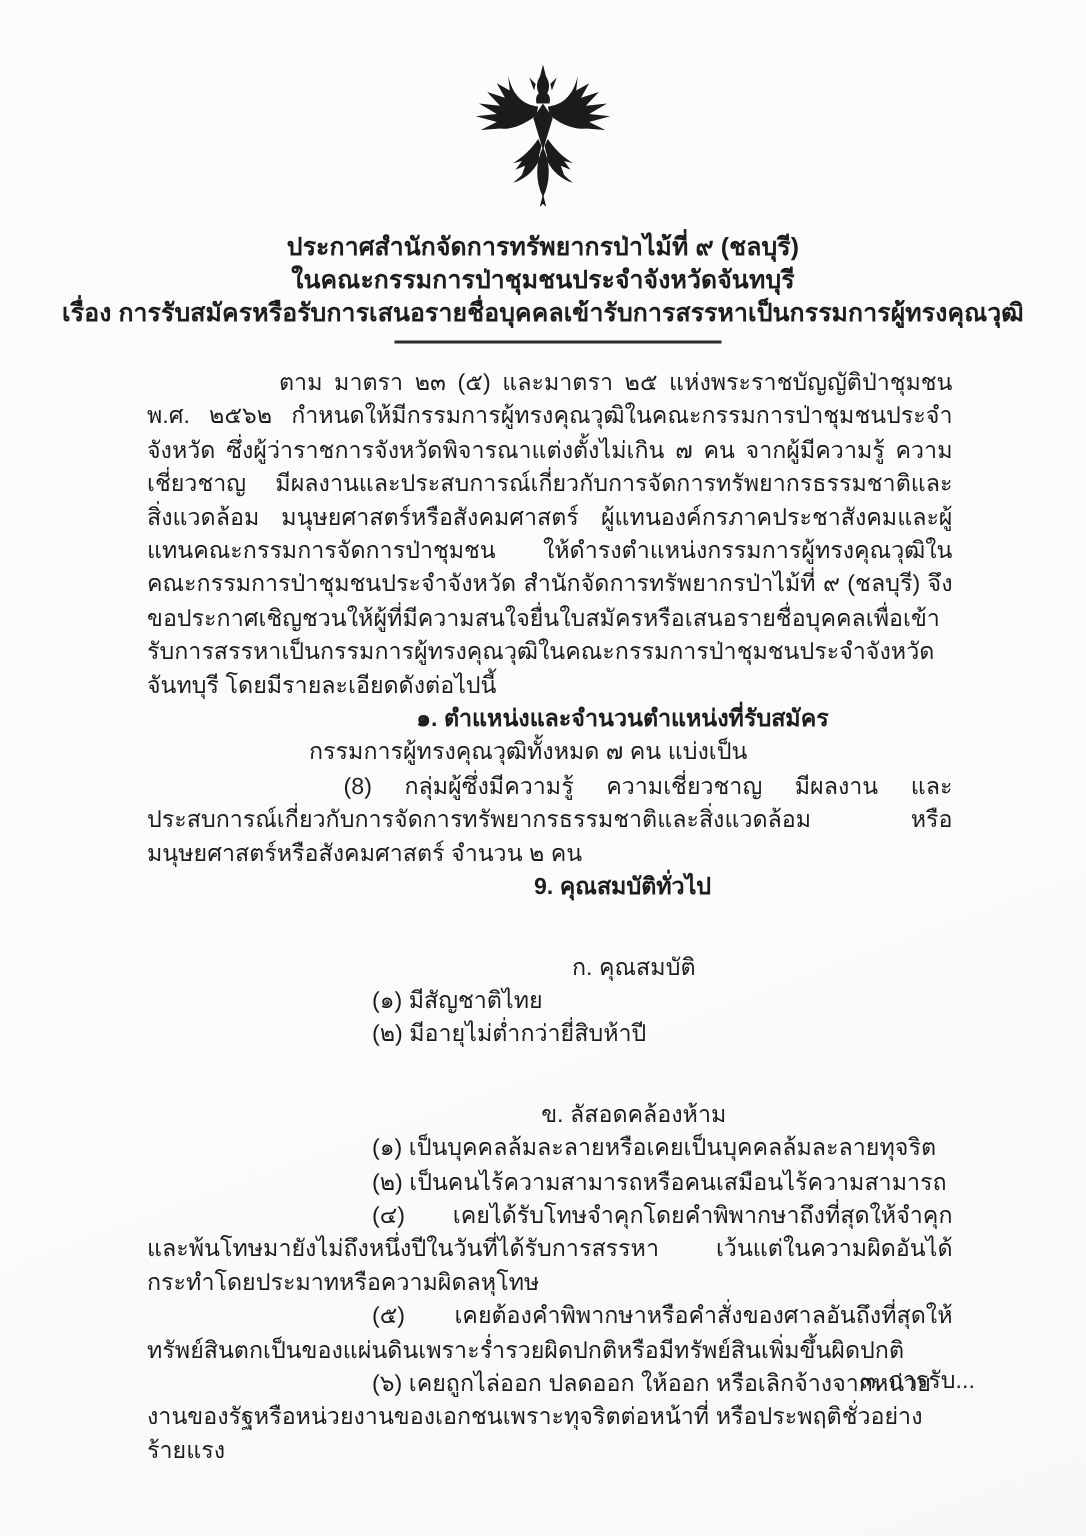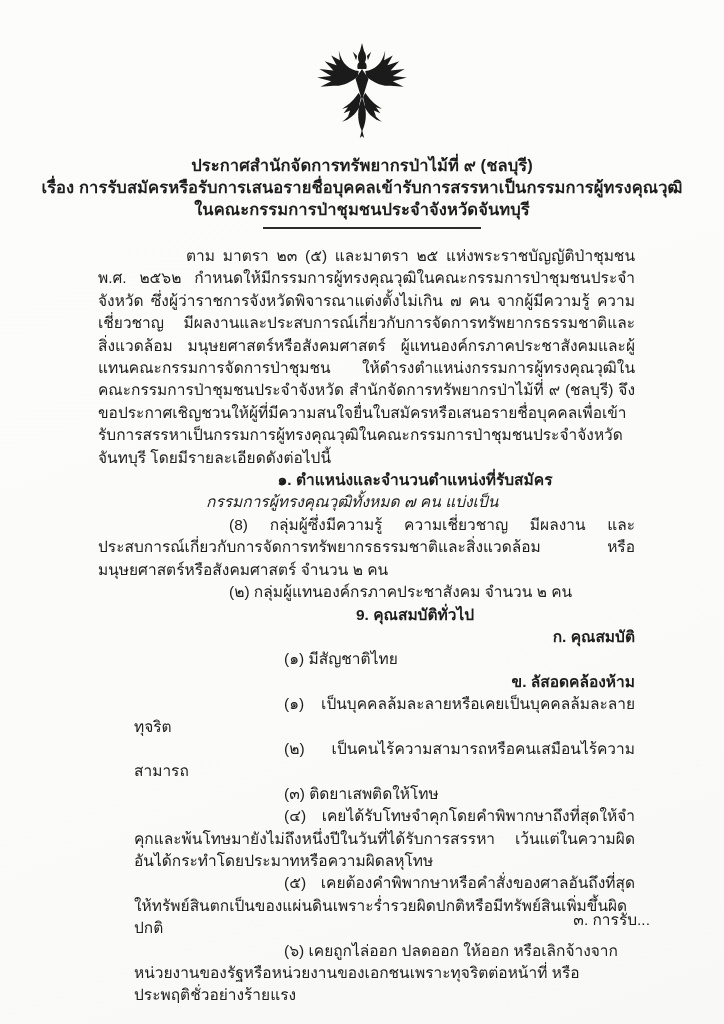--- a/index.html
+++ b/index.html
@@ -37,24 +37,24 @@
   }
   .doc-body {
     padding: 16px 89px 0 98px;
     font-size: 15.5px;
     line-height: 22.4px;
   }
   .p { margin: 0; text-align: justify; }
   .p:last-child { text-align: left; }
   .ti-intro { text-indent: 88px; }
   .ti-sec   { text-indent: 97px;  font-weight: 700; text-align: center; }
-  .ti-lead  { text-indent: 108px; text-align: left; font-style: italic; }
+  .ti-lead  { text-indent: 108px; text-align: left; }
   .ti-item1 { text-indent: 131px; }
-  .ti-sub   { text-indent: 112px; font-weight: 700; text-align: right; }
-  .ti-item2 { text-indent: 150px; margin-left: 36px; }
+  .ti-sub   { text-indent: 112px; font-weight: 400; text-align: center; margin-top: 31px; }
+  .ti-item2 { text-indent: 150px; }
   .catchword {
     position: absolute;
     right: 74px; bottom: 92px;
     font-size: 15.5px;
     font-weight: 400;
     margin-left: 48px;
   }
 </style>
 </head>
 <body>
@@ -87,40 +87,39 @@
       <path d="M90 106 C79 124 72 136 58 146 C72 142 83 132 90 119 Z"></path>
       <path d="M100 106 C111 124 118 136 132 146 C118 142 107 132 100 119 Z"></path>
 
       <path d="M95 102 C86 120 85 144 95 164 C105 144 104 120 95 102 Z"></path>
       <path d="M95 160 L91 176 L95 172 L99 176 Z"></path>
     </svg>
   </div>
 
   <div class="title-block">
     <div>ประกาศสำนักจัดการทรัพยากรป่าไม้ที่ ๙ (ชลบุรี)</div>
+    <div>ในคณะกรรมการป่าชุมชนประจำจังหวัดจันทบุรี</div>
     <div>เรื่อง การรับสมัครหรือรับการเสนอรายชื่อบุคคลเข้ารับการสรรหาเป็นกรรมการผู้ทรงคุณวุฒิ</div>
-    <div>ในคณะกรรมการป่าชุมชนประจำจังหวัดจันทบุรี</div>
     <div class="title-divider"></div>
   </div>
 
   <div class="doc-body">
     <p class="p ti-intro">ตาม มาตรา ๒๓ (๕) และมาตรา ๒๕ แห่งพระราชบัญญัติป่าชุมชน พ.ศ. ๒๕๖๒ กำหนดให้มีกรรมการผู้ทรงคุณวุฒิในคณะกรรมการป่าชุมชนประจำจังหวัด ซึ่งผู้ว่าราชการจังหวัดพิจารณาแต่งตั้งไม่เกิน ๗ คน จากผู้มีความรู้ ความเชี่ยวชาญ มีผลงานและประสบการณ์เกี่ยวกับการจัดการทรัพยากรธรรมชาติและสิ่งแวดล้อม มนุษยศาสตร์หรือสังคมศาสตร์ ผู้แทนองค์กรภาคประชาสังคมและผู้แทนคณะกรรมการจัดการป่าชุมชน ให้ดำรงตำแหน่งกรรมการผู้ทรงคุณวุฒิในคณะกรรมการป่าชุมชนประจำจังหวัด สำนักจัดการทรัพยากรป่าไม้ที่ ๙ (ชลบุรี) จึงขอประกาศเชิญชวนให้ผู้ที่มีความสนใจยื่นใบสมัครหรือเสนอรายชื่อบุคคลเพื่อเข้ารับการสรรหาเป็นกรรมการผู้ทรงคุณวุฒิในคณะกรรมการป่าชุมชนประจำจังหวัดจันทบุรี โดยมีรายละเอียดดังต่อไปนี้</p>
 
     <p class="p ti-sec">๑. ตำแหน่งและจำนวนตำแหน่งที่รับสมัคร</p>
     <p class="p ti-lead">กรรมการผู้ทรงคุณวุฒิทั้งหมด ๗ คน แบ่งเป็น</p>
     <p class="p ti-item1">(8) กลุ่มผู้ซึ่งมีความรู้ ความเชี่ยวชาญ มีผลงาน และประสบการณ์เกี่ยวกับการจัดการทรัพยากรธรรมชาติและสิ่งแวดล้อม หรือมนุษยศาสตร์หรือสังคมศาสตร์ จำนวน ๒ คน</p>
-    <p class="p ti-item1">(๒) กลุ่มผู้แทนองค์กรภาคประชาสังคม จำนวน ๒ คน</p>
 
     <p class="p ti-sec">9. คุณสมบัติทั่วไป</p>
     <p class="p ti-sub">ก. คุณสมบัติ</p>
     <p class="p ti-item2">(๑) มีสัญชาติไทย</p>
+    <p class="p ti-item2">(๒) มีอายุไม่ต่ำกว่ายี่สิบห้าปี</p>
     <p class="p ti-sub">ข. ลัสอดคล้องห้าม</p>
     <p class="p ti-item2">(๑) เป็นบุคคลล้มละลายหรือเคยเป็นบุคคลล้มละลายทุจริต</p>
     <p class="p ti-item2">(๒) เป็นคนไร้ความสามารถหรือคนเสมือนไร้ความสามารถ</p>
-    <p class="p ti-item2">(๓) ติดยาเสพติดให้โทษ</p>
     <p class="p ti-item2">(๔) เคยได้รับโทษจำคุกโดยคำพิพากษาถึงที่สุดให้จำคุกและพ้นโทษมายังไม่ถึงหนึ่งปีในวันที่ได้รับการสรรหา เว้นแต่ในความผิดอันได้กระทำโดยประมาทหรือความผิดลหุโทษ</p>
     <p class="p ti-item2">(๕) เคยต้องคำพิพากษาหรือคำสั่งของศาลอันถึงที่สุดให้ทรัพย์สินตกเป็นของแผ่นดินเพราะร่ำรวยผิดปกติหรือมีทรัพย์สินเพิ่มขึ้นผิดปกติ</p>
     <p class="p ti-item2">(๖) เคยถูกไล่ออก ปลดออก ให้ออก หรือเลิกจ้างจากหน่วยงานของรัฐหรือหน่วยงานของเอกชนเพราะทุจริตต่อหน้าที่ หรือประพฤติชั่วอย่างร้ายแรง</p>
   </div>
 
   <div class="catchword">๓. การรับ...</div>
 
 </div>
 
 </body></html>

